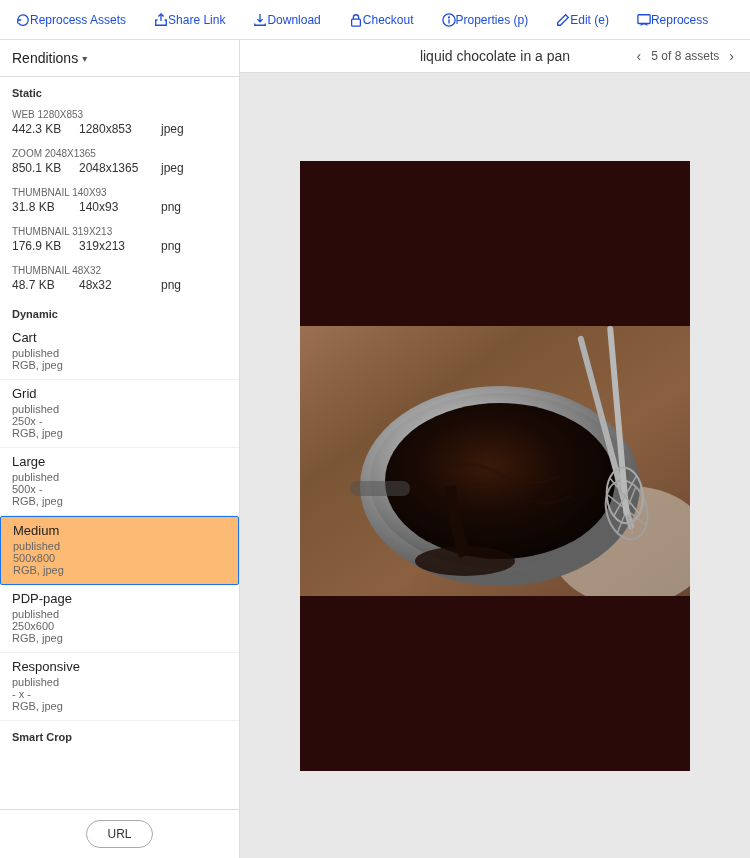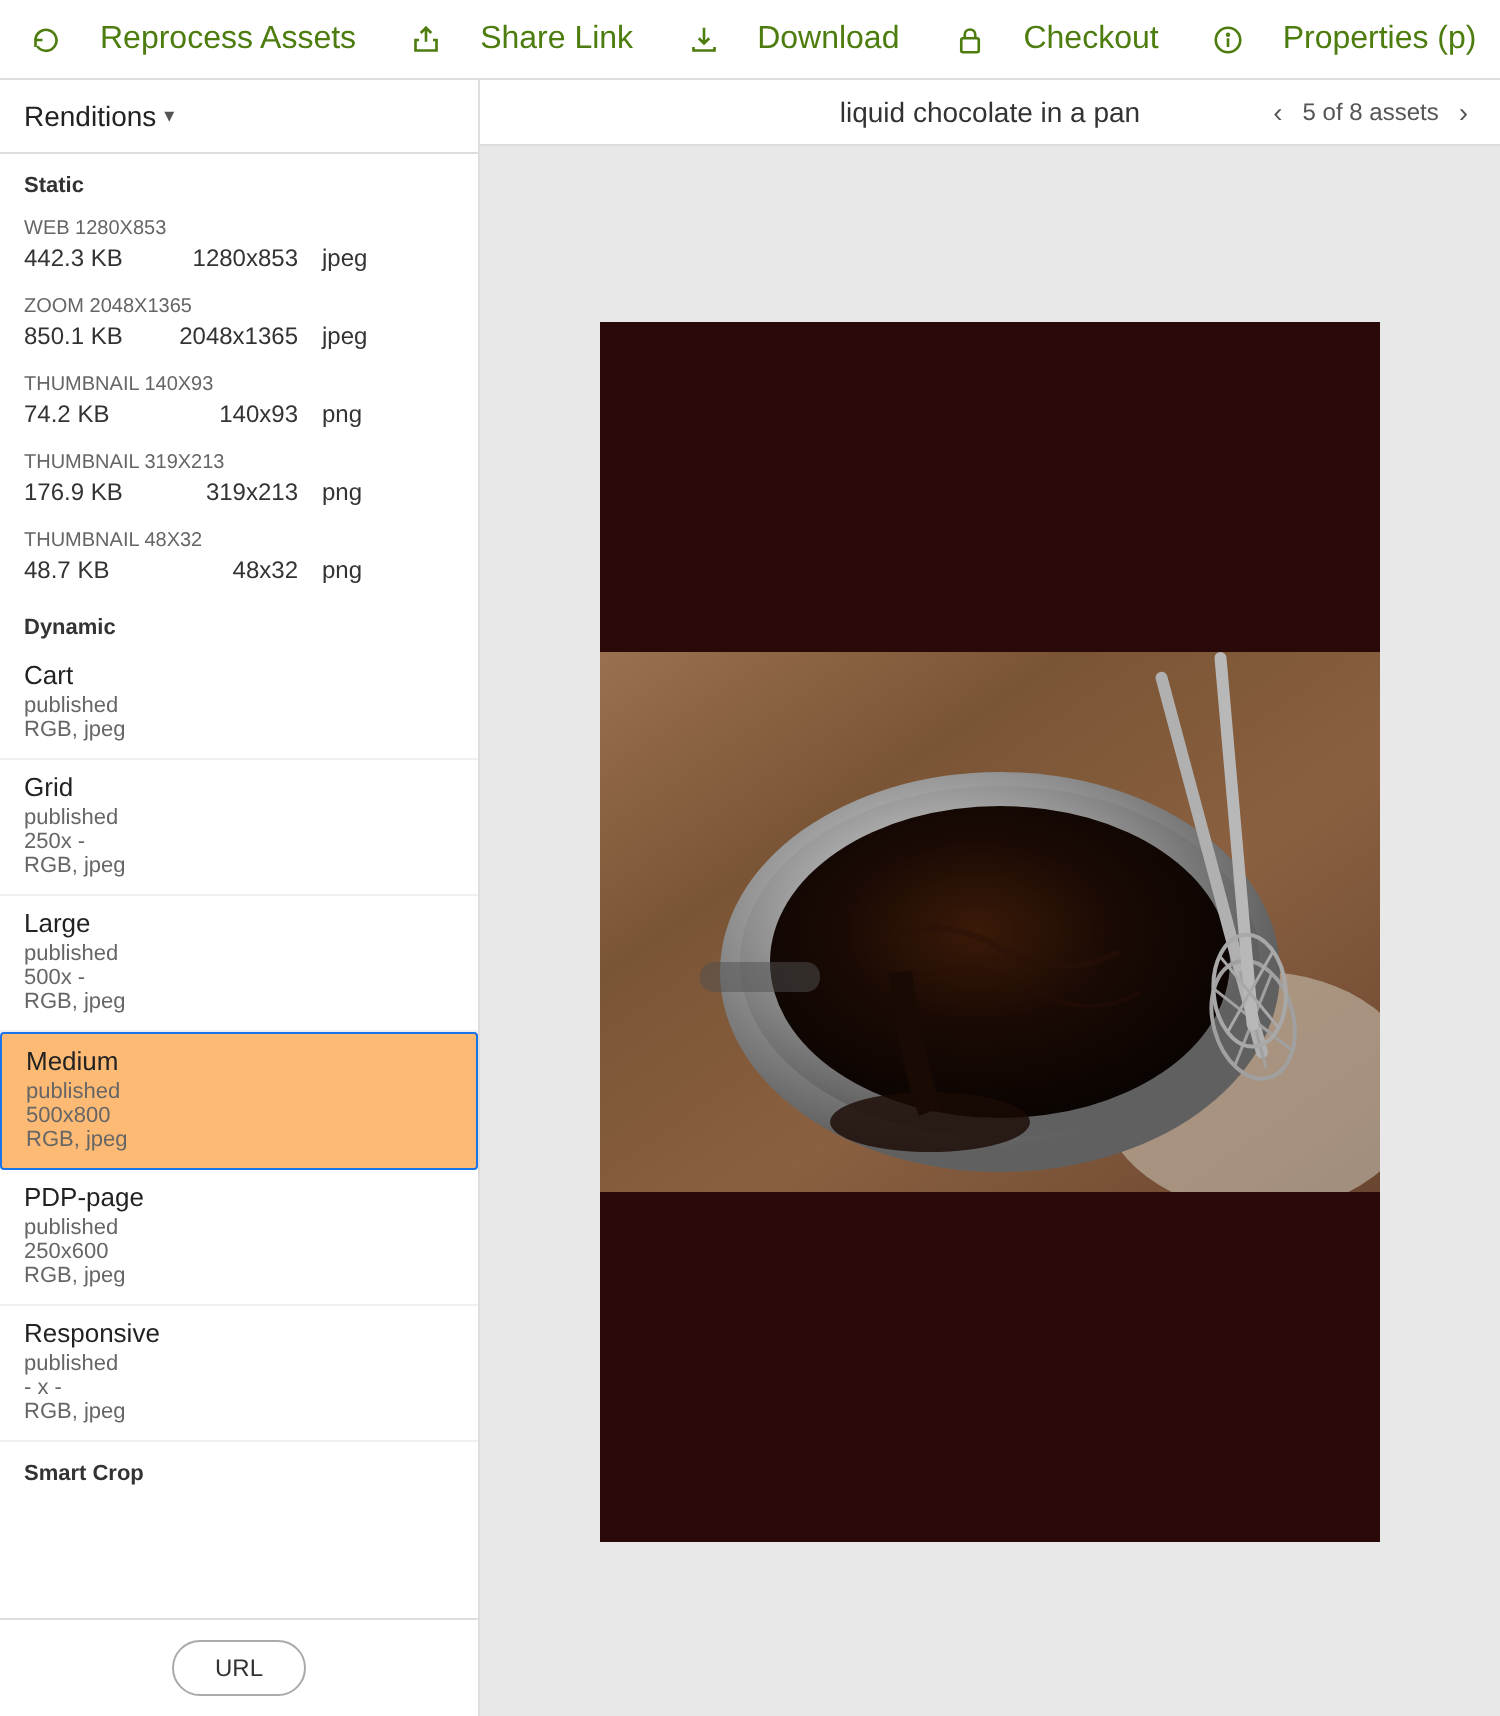--- a/index.html
+++ b/index.html
@@ -5,22 +5,22 @@
     * { box-sizing: border-box; margin: 0; padding: 0; }
     body { font-family: -apple-system, BlinkMacSystemFont, 'Segoe UI', Arial, sans-serif; font-size: 12px; background: #f4f4f4; width: 750px; height: 858px; overflow: hidden; display: flex; flex-direction: column; }
 
     
     .toolbar {
       display: flex; align-items: center; background: #fff;
       border-bottom: 1px solid #ddd; height: 40px; padding: 0 8px;
       gap: 4px; flex-shrink: 0;
     }
     .toolbar-btn {
-      display: flex; align-items: center; gap: 20px; padding: 4px 8px;
-      font-size: 16px; color: #4d7c0f; cursor: pointer; border: none;
+      display: flex; align-items: center; gap: 0; padding: 4px 8px;
+      font-size: 12px; color: #1d4ed8; cursor: pointer; border: none;
       background: none; border-radius: 3px; white-space: nowrap;
     }
     .toolbar-btn svg { width: 14px; height: 14px; flex-shrink: 0; }
     .toolbar-spacer { flex: 1; }
     .toolbar-divider { width: 1px; height: 20px; background: #ddd; margin: 0 2px; }
 
     
     .main { display: flex; flex: 1; overflow: hidden; }
 
     
@@ -42,21 +42,21 @@
       text-transform: none; letter-spacing: 0;
     }
 
     .rendition-item {
       padding: 6px 12px; cursor: pointer;
     }
 
     .rendition-label { font-size: 10px; color: #666; text-transform: uppercase; margin-bottom: 2px; }
     .rendition-details { display: flex; gap: 12px; align-items: center; }
     .rendition-size { font-size: 12px; color: #333; min-width: 55px; }
-    .rendition-dims { font-size: 12px; color: #333; min-width: 70px; text-align: right; }
+    .rendition-dims { font-size: 12px; color: #333; min-width: 70px; }
     .rendition-format { font-size: 12px; color: #333; }
 
     .dynamic-item {
       padding: 6px 12px 8px 12px; cursor: pointer; border-bottom: 1px solid #f0f0f0;
     }
     .dynamic-item.selected { background: #fdba74; border: 1px solid #1a73e8; border-radius: 2px; }
     .dynamic-item-name { font-size: 13px; font-weight: 500; color: #222; margin-bottom: 2px; }
     .dynamic-item-meta { font-size: 11px; color: #666; }
 
     
@@ -202,21 +202,21 @@
     <div class="rendition-label">ZOOM 2048X1365</div>
     <div class="rendition-details">
       <span class="rendition-size">850.1 KB</span>
       <span class="rendition-dims">2048x1365</span>
       <span class="rendition-format">jpeg</span>
     </div>
   </div>
           <div class="rendition-item">
     <div class="rendition-label">THUMBNAIL 140X93</div>
     <div class="rendition-details">
-      <span class="rendition-size">74.2 KB</span>
+      <span class="rendition-size">31.8 KB</span>
       <span class="rendition-dims">140x93</span>
       <span class="rendition-format">png</span>
     </div>
   </div>
           <div class="rendition-item">
     <div class="rendition-label">THUMBNAIL 319X213</div>
     <div class="rendition-details">
       <span class="rendition-size">176.9 KB</span>
       <span class="rendition-dims">319x213</span>
       <span class="rendition-format">png</span>

